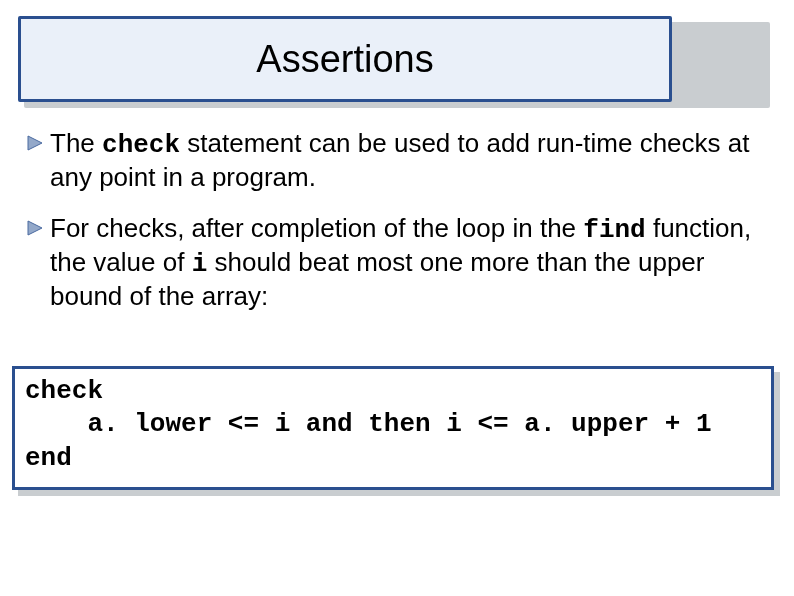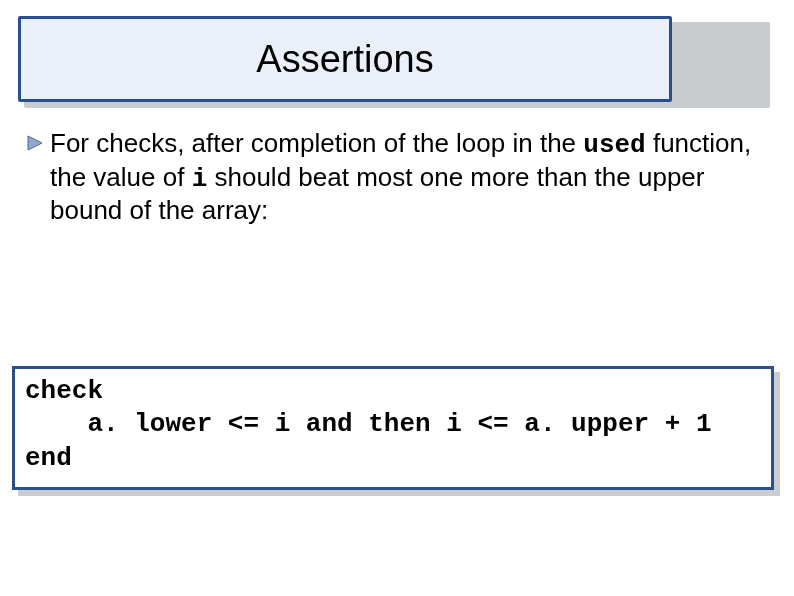--- a/index.html
+++ b/index.html
@@ -91,29 +91,39 @@
 </head>
 <body>
 
 <div class="title-box-shadow"></div>
 <div class="title-box">
   <span class="title-text">Assertions</span>
 </div>
 
 <div class="content">
 
+  <div class="bullet-item">
+    <span class="bullet-icon">
+      <svg width="18" height="18" viewBox="0 0 18 18">
+        <polygon points="2,2 16,9 2,16" fill="#93a8c9" stroke="#4a6aa0" stroke-width="1"></polygon>
+      </svg>
+    </span>
+    <span class="bullet-text">
+      <span>The </span><span class="code-inline">check</span><span> statement can be used to add run-time checks at any point in a program.</span>
+    </span>
+  </div>
 
   <div class="bullet-item">
     <span class="bullet-icon">
       <svg width="18" height="18" viewBox="0 0 18 18">
         <polygon points="2,2 16,9 2,16" fill="#93a8c9" stroke="#4a6aa0" stroke-width="1"></polygon>
       </svg>
     </span>
     <span class="bullet-text">
-      <span>For checks, after completion of the loop in the </span><span class="code-inline">used</span><span> function, the value of </span><span class="code-inline">i</span><span> should beat most one more than the upper bound of the array:</span>
+      <span>For checks, after completion of the loop in the </span><span class="code-inline">find</span><span> function, the value of </span><span class="code-inline">i</span><span> should beat most one more than the upper bound of the array:</span>
     </span>
   </div>
 
 </div>
 
 <div class="code-box-shadow"></div>
 <div class="code-box">check
     a. lower &lt;= i and then i &lt;= a. upper + 1
 end</div>
 

